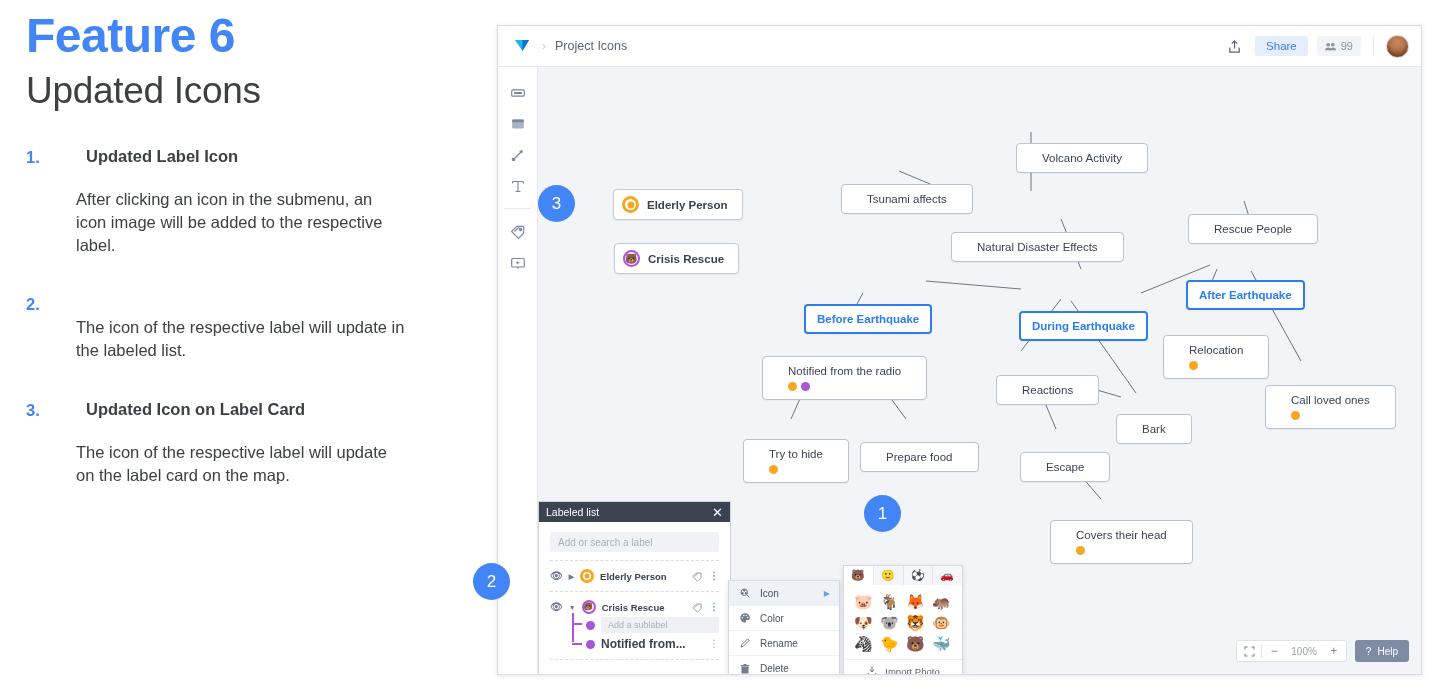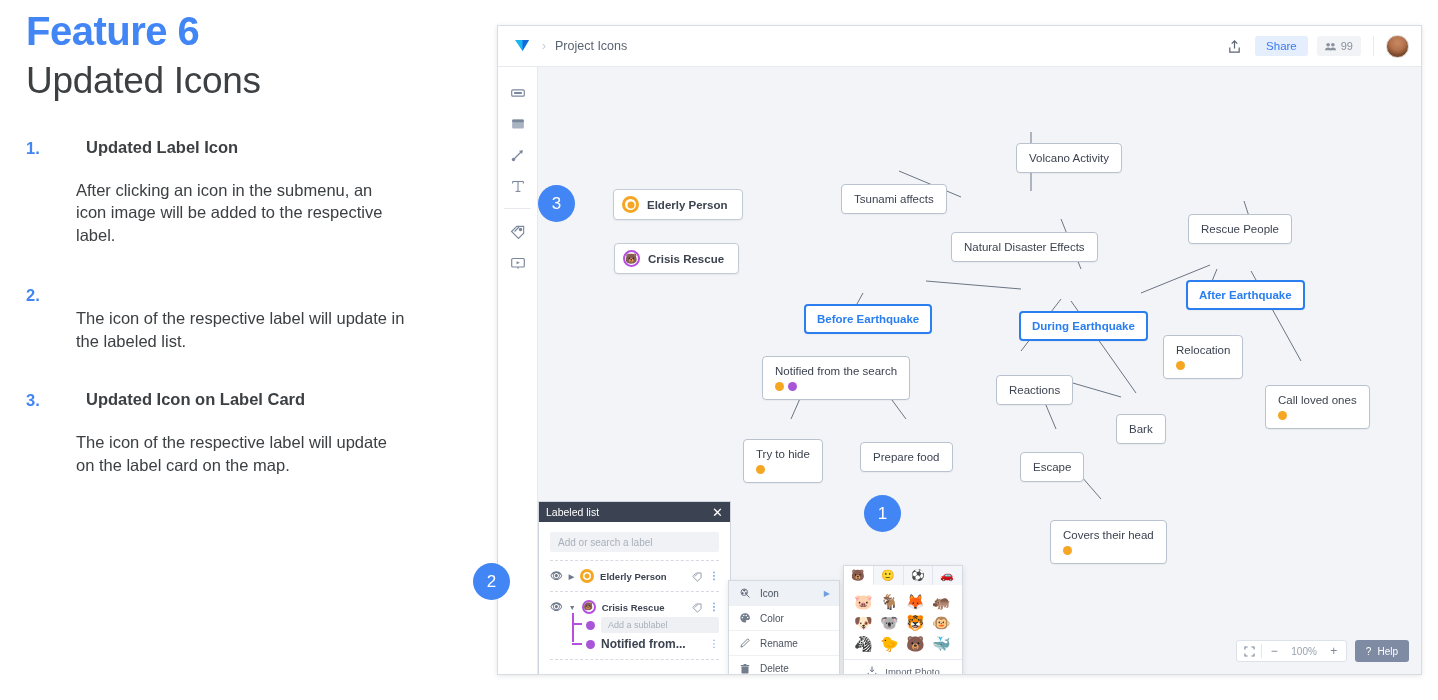--- a/index.html
+++ b/index.html
@@ -8,21 +8,21 @@
     width: 1438px; height: 700px;
     background: #ffffff;
     font-family: "Liberation Sans", sans-serif;
     overflow: hidden;
   }
   #root { position: relative; width: 1438px; height: 700px; }
 
   
   .explainer { position: absolute; left: 26px; top: 8px; width: 430px; }
   .feat-title {
-    font-size: 40px; font-weight: bold; color: #4285f4;
+    font-size: 48px; font-weight: bold; color: #4285f4;
     line-height: 1.18; letter-spacing: -0.5px; margin: 0;
   }
   .feat-sub {
     font-size: 37px; font-weight: normal; color: #3c4043;
     line-height: 1.2; letter-spacing: -0.3px; margin: 4px 0 0 0;
   }
   .steps { margin-top: 34px; }
   .step { display: flex; margin-bottom: 4px; }
   .step-num {
     color: #4285f4; font-weight: bold; font-size: 16.5px;
@@ -86,21 +86,21 @@
   
   .canvas {
     position: absolute; left: 40px; top: 41px; right: 0; bottom: 0;
     background: #f2f4f7; overflow: hidden;
   }
   .edges { position: absolute; left: 0; top: 0; width: 100%; height: 100%; }
 
   .node {
     position: absolute; background: #fff; border: 1px solid #b9c2cf;
     border-radius: 4px; font-size: 11.5px; color: #3c4350;
-    padding: 8px 12px; white-space: nowrap;
+    padding: 8px 25px; white-space: nowrap;
     box-shadow: 0 1px 1px rgba(0,0,0,0.04); cursor: pointer;
   }
   .node.sel { border: 2px solid #2a7ef0; color: #2a7ef0; font-weight: bold; padding: 7px 11px; }
   .node .dots { display: flex; gap: 4px; margin-top: 5px; }
   .dot { width: 9px; height: 9px; border-radius: 50%; }
   .dot.orange { background: #f5a623; }
   .dot.purple { background: #a855d8; }
 
   
   .labelcard {
@@ -403,21 +403,21 @@
               <span class="dot orange"></span>
             </div>
           </div>
           <div class="node" style="left: 727px; top: 318px;">
             <div>Call loved ones</div>
             <div class="dots">
               <span class="dot orange"></span>
             </div>
           </div>
           <div class="node" style="left: 224px; top: 289px;">
-            <div>Notified from the search</div>
+            <div>Notified from the radio</div>
             <div class="dots">
               <span class="dot orange"></span>
               <span class="dot purple"></span>
             </div>
           </div>
           <div class="node" style="left: 458px; top: 308px;">
             <div>Reactions</div>
           </div>
           <div class="node" style="left: 578px; top: 347px;">
             <div>Bark</div>

